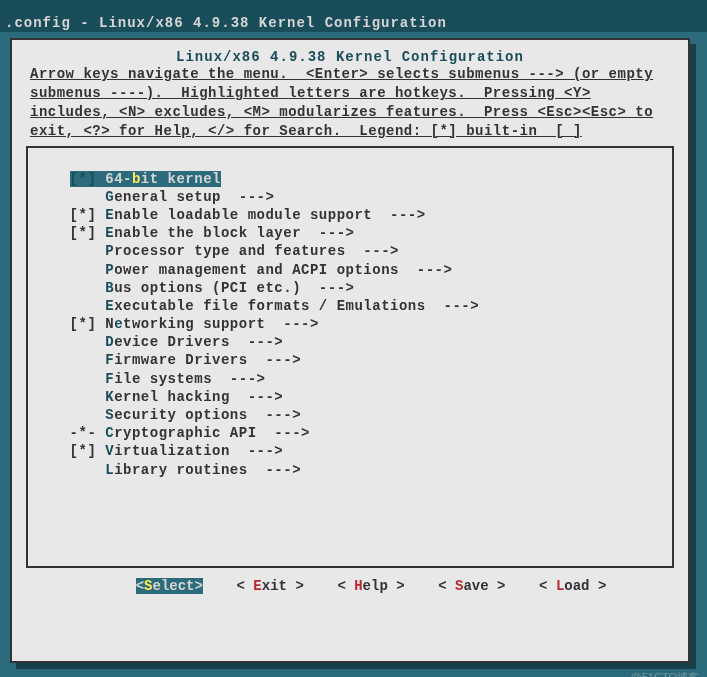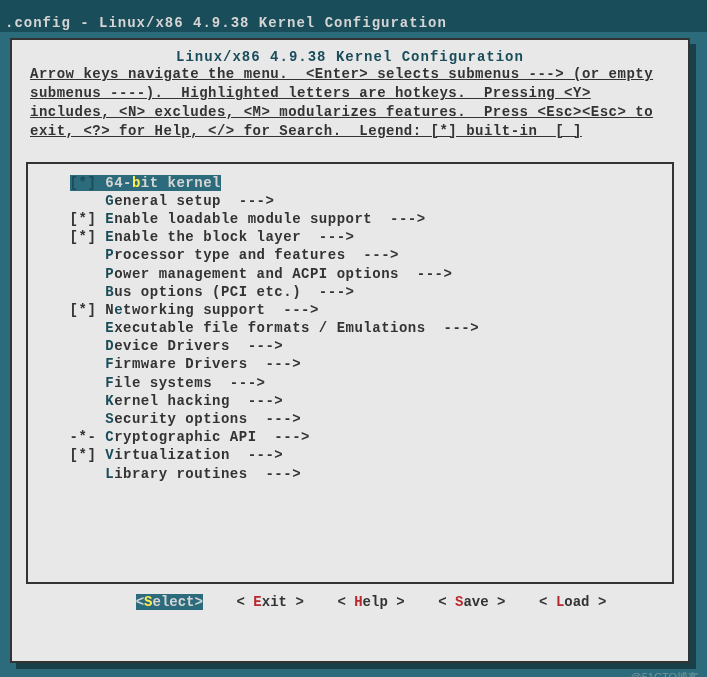--- a/index.html
+++ b/index.html
@@ -46,23 +46,23 @@
     .help-text {
       color: #333;
       padding: 0 18px 3px 18px;
       line-height: 1.35;
       white-space: pre-wrap;
       letter-spacing: 0.5px;
       text-decoration: underline;
     }
     .menu-box {
       border: 2px solid #333;
-      margin: 18px 14px 8px 14px;
+      margin: 2px 14px 8px 14px;
       height: 422px;
-      padding: 10px 6px;
+      padding: 22px 6px;
       background: #e8e8e8;
     }
     .menu-line {
       white-space: pre;
       line-height: 1.3;
       color: #333;
       letter-spacing: 0.5px;
     }
     .sel-highlight {
       background: #2b6b7b;
@@ -123,22 +123,22 @@
 
     <div class="menu-box">
       <div id="menu-list">
           <div class="menu-line"><span>    </span><span class="sel-bracket">[*]</span><span class="sel-highlight"> 64-<span class="hotkey-sel">b</span>it kernel</span></div>
           <div class="menu-line"><span>        </span><span class="hotkey">G</span><span>eneral setup  ---&gt;</span></div>
           <div class="menu-line"><span>    [*] </span><span class="hotkey">E</span><span>nable loadable module support  ---&gt;</span></div>
           <div class="menu-line"><span>    [*] </span><span class="hotkey">E</span><span>nable the block layer  ---&gt;</span></div>
           <div class="menu-line"><span>        </span><span class="hotkey">P</span><span>rocessor type and features  ---&gt;</span></div>
           <div class="menu-line"><span>        </span><span class="hotkey">P</span><span>ower management and ACPI options  ---&gt;</span></div>
           <div class="menu-line"><span>        </span><span class="hotkey">B</span><span>us options (PCI etc.)  ---&gt;</span></div>
+          <div class="menu-line"><span>        </span><span class="hotkey">E</span><span>xecutable file formats / Emulations  ---&gt;</span></div>
           <div class="menu-line"><span>    [*] N</span><span class="hotkey">e</span><span>tworking support  ---&gt;</span></div>
-          <div class="menu-line"><span>        </span><span class="hotkey">E</span><span>xecutable file formats / Emulations  ---&gt;</span></div>
           <div class="menu-line"><span>        </span><span class="hotkey">D</span><span>evice Drivers  ---&gt;</span></div>
           <div class="menu-line"><span>        </span><span class="hotkey">F</span><span>irmware Drivers  ---&gt;</span></div>
           <div class="menu-line"><span>        </span><span class="hotkey">F</span><span>ile systems  ---&gt;</span></div>
           <div class="menu-line"><span>        </span><span class="hotkey">K</span><span>ernel hacking  ---&gt;</span></div>
           <div class="menu-line"><span>        </span><span class="hotkey">S</span><span>ecurity options  ---&gt;</span></div>
           <div class="menu-line"><span>    -*- </span><span class="hotkey">C</span><span>ryptographic API  ---&gt;</span></div>
           <div class="menu-line"><span>    [*] </span><span class="hotkey">V</span><span>irtualization  ---&gt;</span></div>
           <div class="menu-line"><span>        </span><span class="hotkey">L</span><span>ibrary routines  ---&gt;</span></div>
         </div>
     </div>

